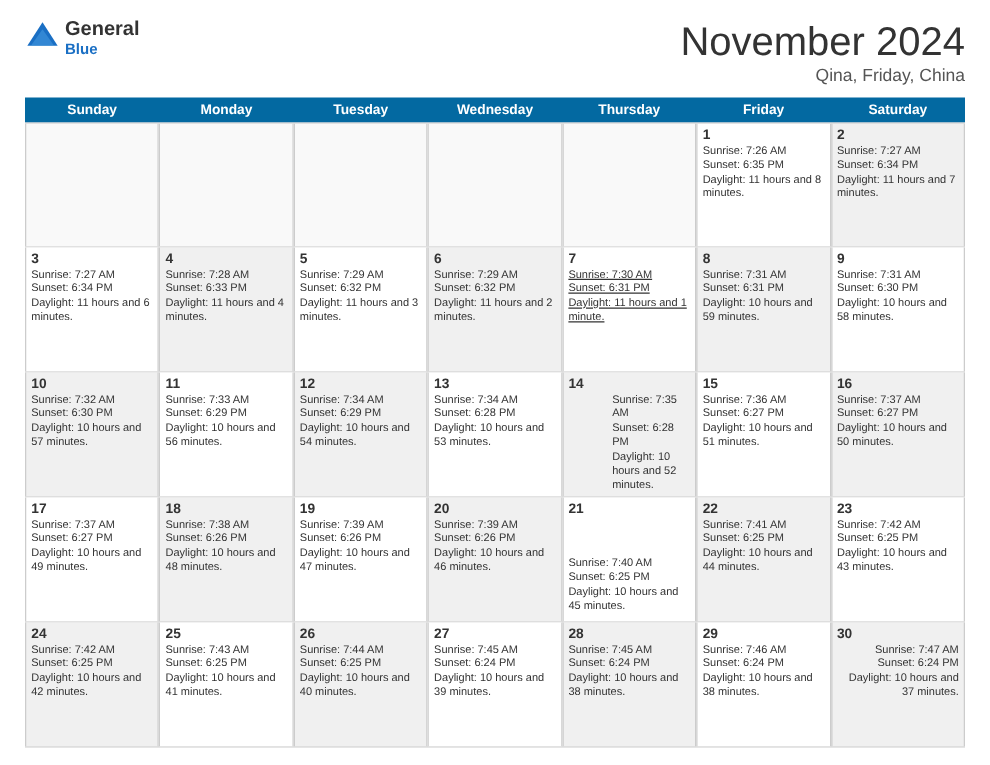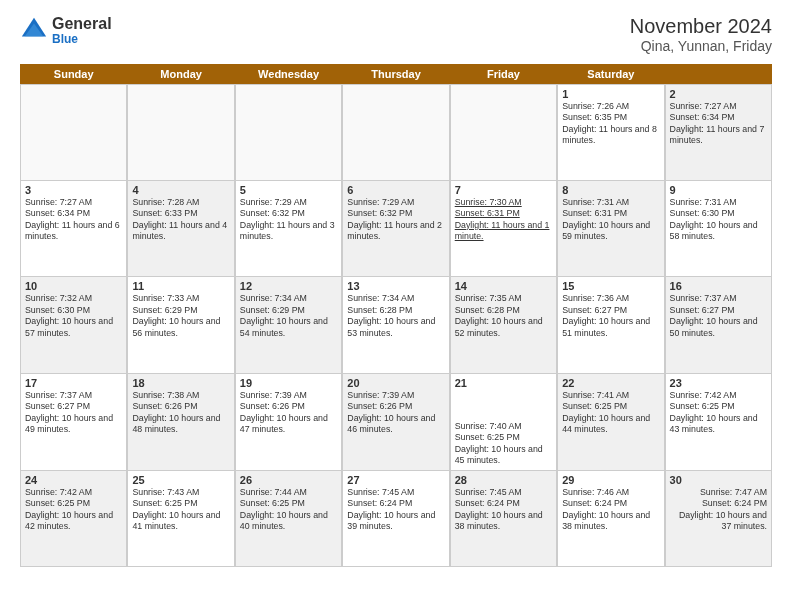--- a/index.html
+++ b/index.html
@@ -44,37 +44,37 @@
       color: #1a6fc4;
     }
     .logo-icon {
       width: 28px;
       height: 28px;
     }
     .title-block {
       text-align: right;
     }
     .month-title {
-      font-size: 20px;
+      font-size: 32px;
       font-weight: normal;
       color: #333;
     }
     .location {
       font-size: 14px;
       color: #555;
     }
     .calendar {
       flex: 1;
       display: flex;
       flex-direction: column;
     }
     .cal-header {
       display: grid;
       grid-template-columns: repeat(7, 1fr);
-      background: #a16207;
+      background: #0369a1;
     }
     .cal-header-cell {
       color: #fff;
       font-size: 11px;
       font-weight: bold;
       text-align: center;
       padding: 4px 2px;
     }
     .cal-body {
       flex: 1;
@@ -120,28 +120,29 @@
         <polygon points="15,2 28,22 2,22" fill="#1a6fc4"></polygon>
         <polygon points="15,8 25,22 5,22" fill="#4a9fe4" opacity="0.5"></polygon>
       </svg>
       <div class="logo-text">
         <span class="logo-general">General</span>
         <span class="logo-blue">Blue</span>
       </div>
     </div>
     <div class="title-block">
       <div class="month-title">November 2024</div>
-      <div class="location">Qina, Yunnan, Friday</div>
+      <div class="location">Qina, Friday, China</div>
     </div>
   </div>
 
   <div class="calendar">
     <div class="cal-header">
     <div class="cal-header-cell">Sunday</div>
         <div class="cal-header-cell">Monday</div>
+        <div class="cal-header-cell">Tuesday</div>
         <div class="cal-header-cell">Wednesday</div>
         <div class="cal-header-cell">Thursday</div>
         <div class="cal-header-cell">Friday</div>
         <div class="cal-header-cell">Saturday</div>
       </div>
     <div class="cal-body">
     <div class="cal-row">
           <div class="cal-cell empty"></div>
           <div class="cal-cell empty"></div>
           <div class="cal-cell empty"></div>
@@ -224,21 +225,21 @@
 Daylight: 10 hours and 54 minutes.</div>
           </div>
           <div class="cal-cell">
             <div class="day-num">13</div>
             <div class="day-info" style="white-space: pre-line;">Sunrise: 7:34 AM
 Sunset: 6:28 PM
 Daylight: 10 hours and 53 minutes.</div>
           </div>
           <div class="cal-cell shaded">
             <div class="day-num">14</div>
-            <div class="day-info" style="white-space: pre-line;">Sunrise: 7:35 AM
+            <div class="day-info" style="white-space: pre-line; margin-left: 35px;">Sunrise: 7:35 AM
 Sunset: 6:28 PM
 Daylight: 10 hours and 52 minutes.</div>
           </div>
           <div class="cal-cell">
             <div class="day-num">15</div>
             <div class="day-info" style="white-space: pre-line;">Sunrise: 7:36 AM
 Sunset: 6:27 PM
 Daylight: 10 hours and 51 minutes.</div>
           </div>
           <div class="cal-cell shaded">

